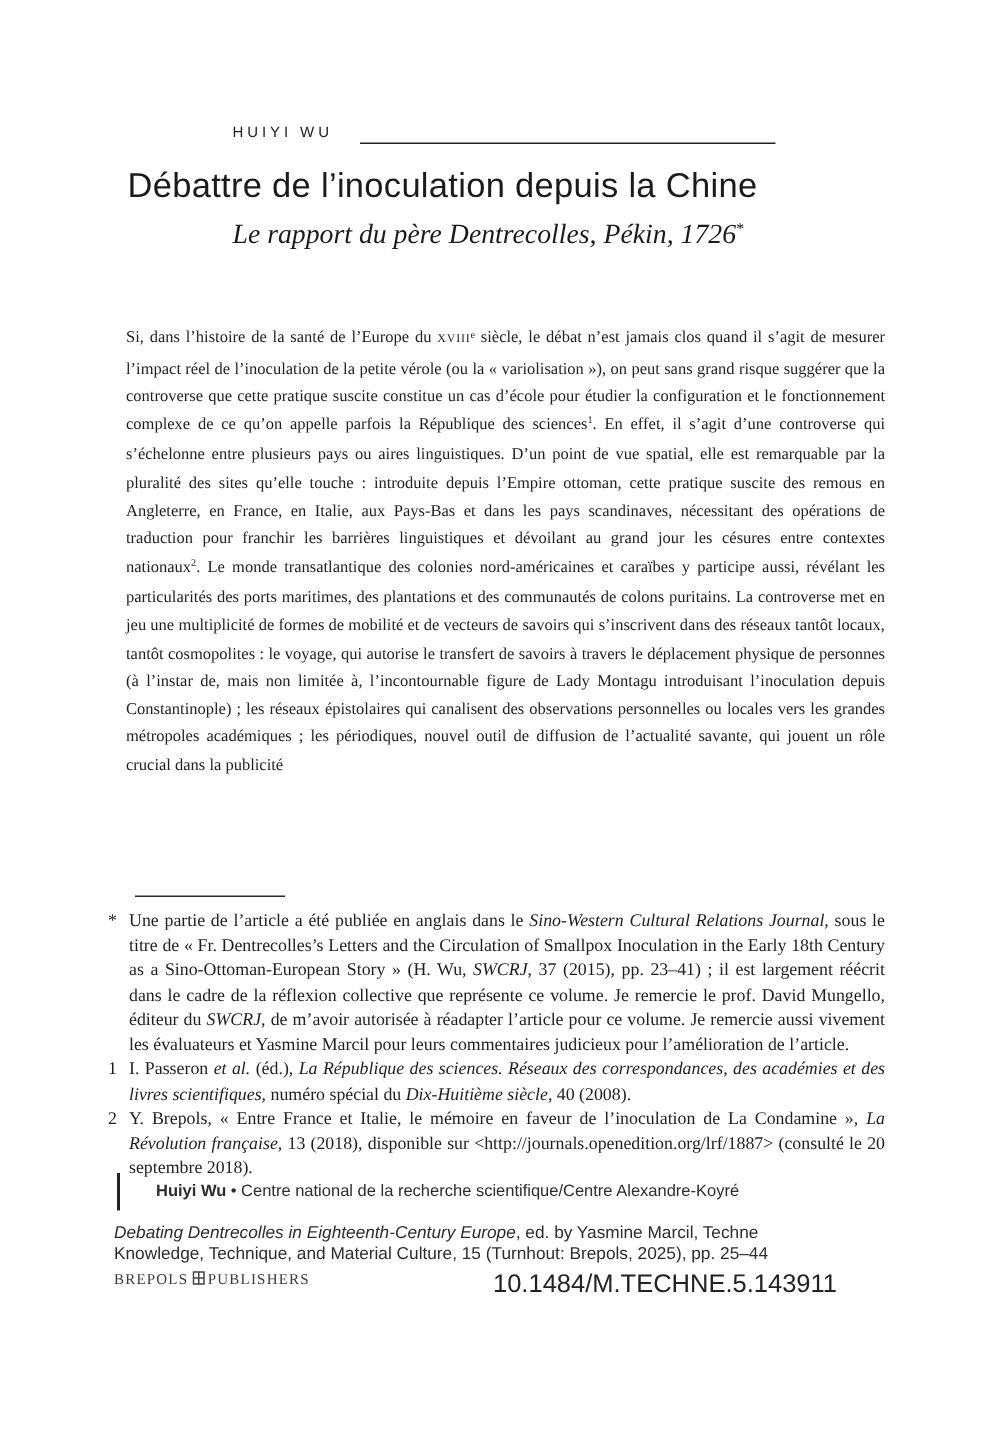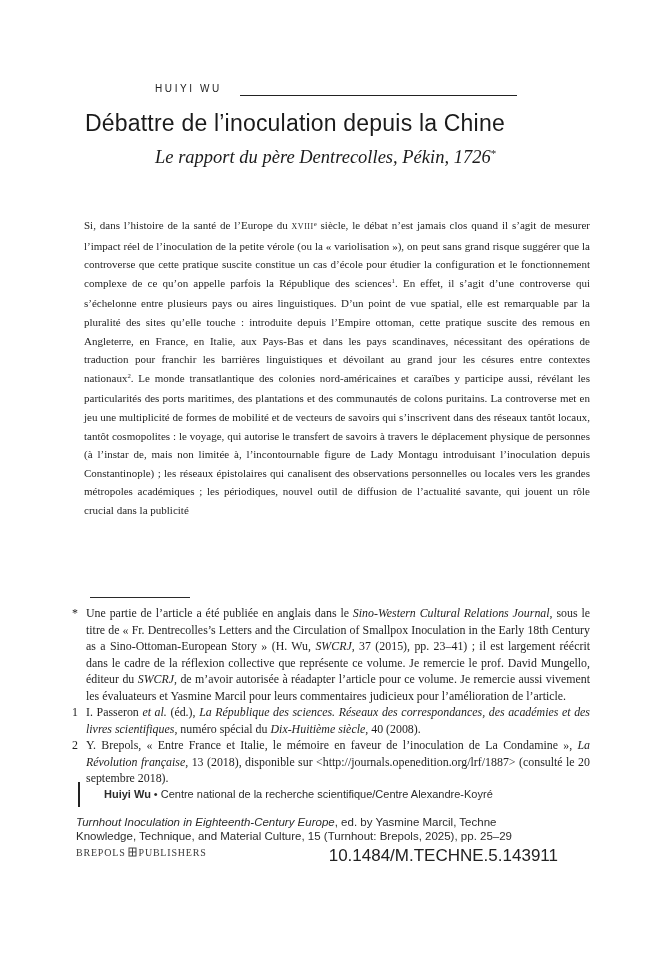--- a/index.html
+++ b/index.html
@@ -194,23 +194,23 @@
     </div>
   </div>
 
   <div class="affiliation-bar"></div>
   <div class="affiliation">
     <span class="author-name">Huiyi Wu</span><span class="dot-sep">•</span><span>Centre national de la recherche scientifique/Centre Alexandre-Koyré</span>
   </div>
 
   <div class="publication">
     <div>
-      <span class="work-title">Turnhout Inoculation in Eighteenth-Century Europe</span><span>, ed. by Yasmine Marcil, Techne</span>
-    </div>
-    <div>Knowledge, Technique, and Material Culture, 15 (Turnhout: Brepols, 2025), pp. 25–29</div>
+      <span class="work-title">Debating Dentrecolles in Eighteenth-Century Europe</span><span>, ed. by Yasmine Marcil, Techne</span>
+    </div>
+    <div>Knowledge, Technique, and Material Culture, 15 (Turnhout: Brepols, 2025), pp. 25–44</div>
   </div>
 
   <div class="imprint">
     <span>BREPOLS</span><span class="device"><svg width="9" height="10" viewBox="0 0 9 10">
           <rect x="1" y="1" width="7" height="8" fill="none" stroke="#444" stroke-width="1"></rect>
           <line x1="4.5" y1="1" x2="4.5" y2="9" stroke="#444" stroke-width="1"></line>
           <line x1="1" y1="5" x2="8" y2="5" stroke="#444" stroke-width="1"></line>
         </svg></span><span>PUBLISHERS</span>
   </div>
   <div class="doi">10.1484/M.TECHNE.5.143911</div>

